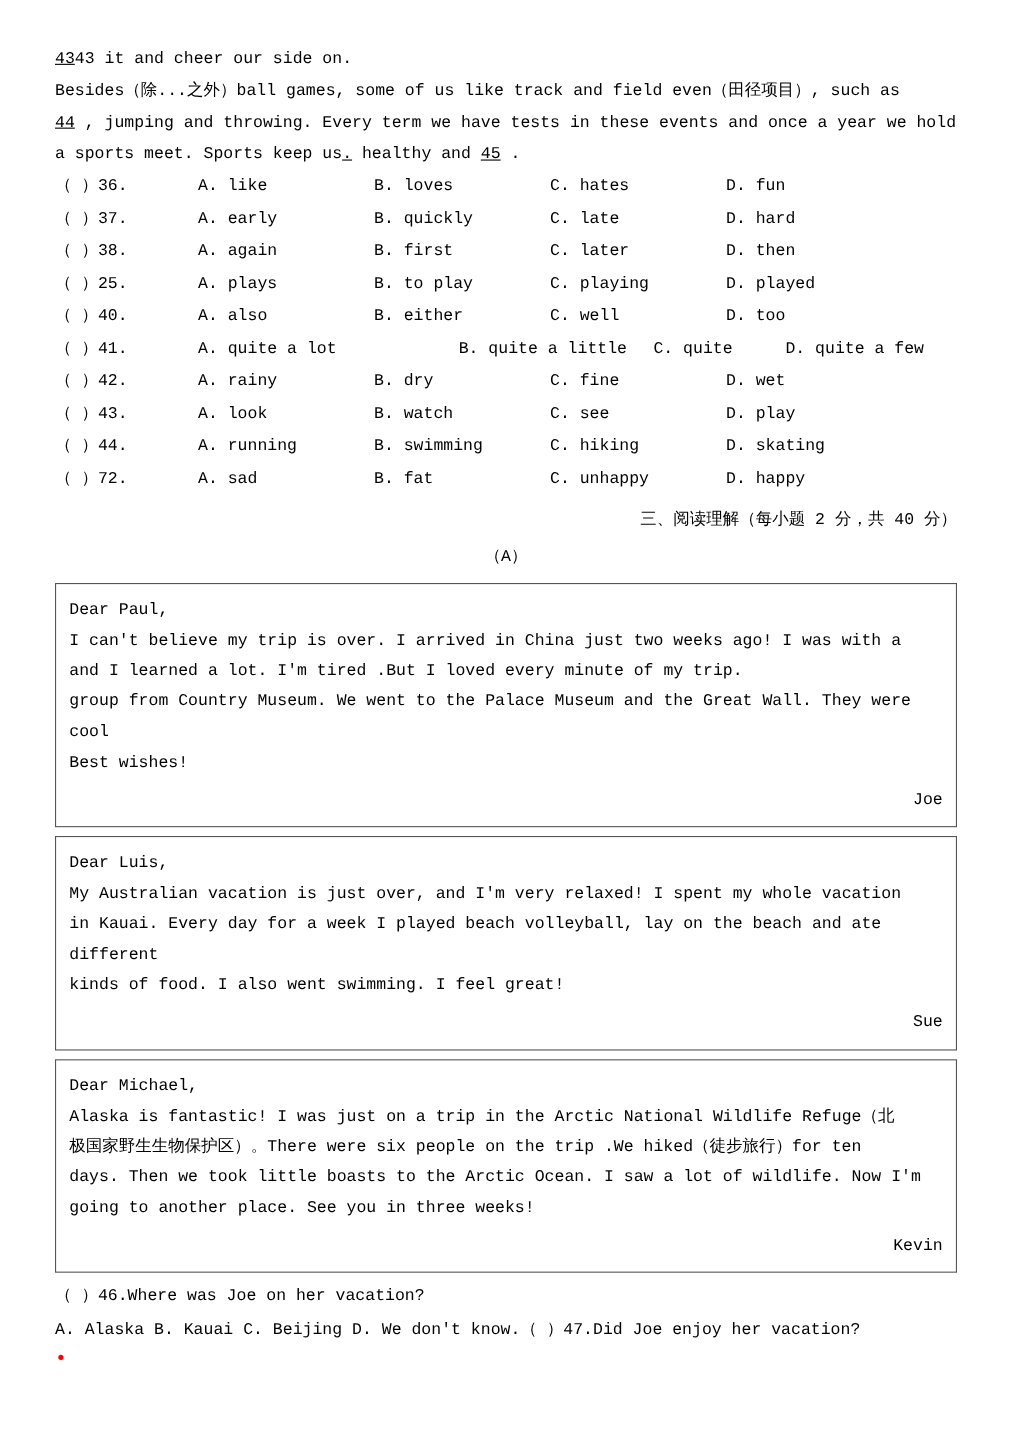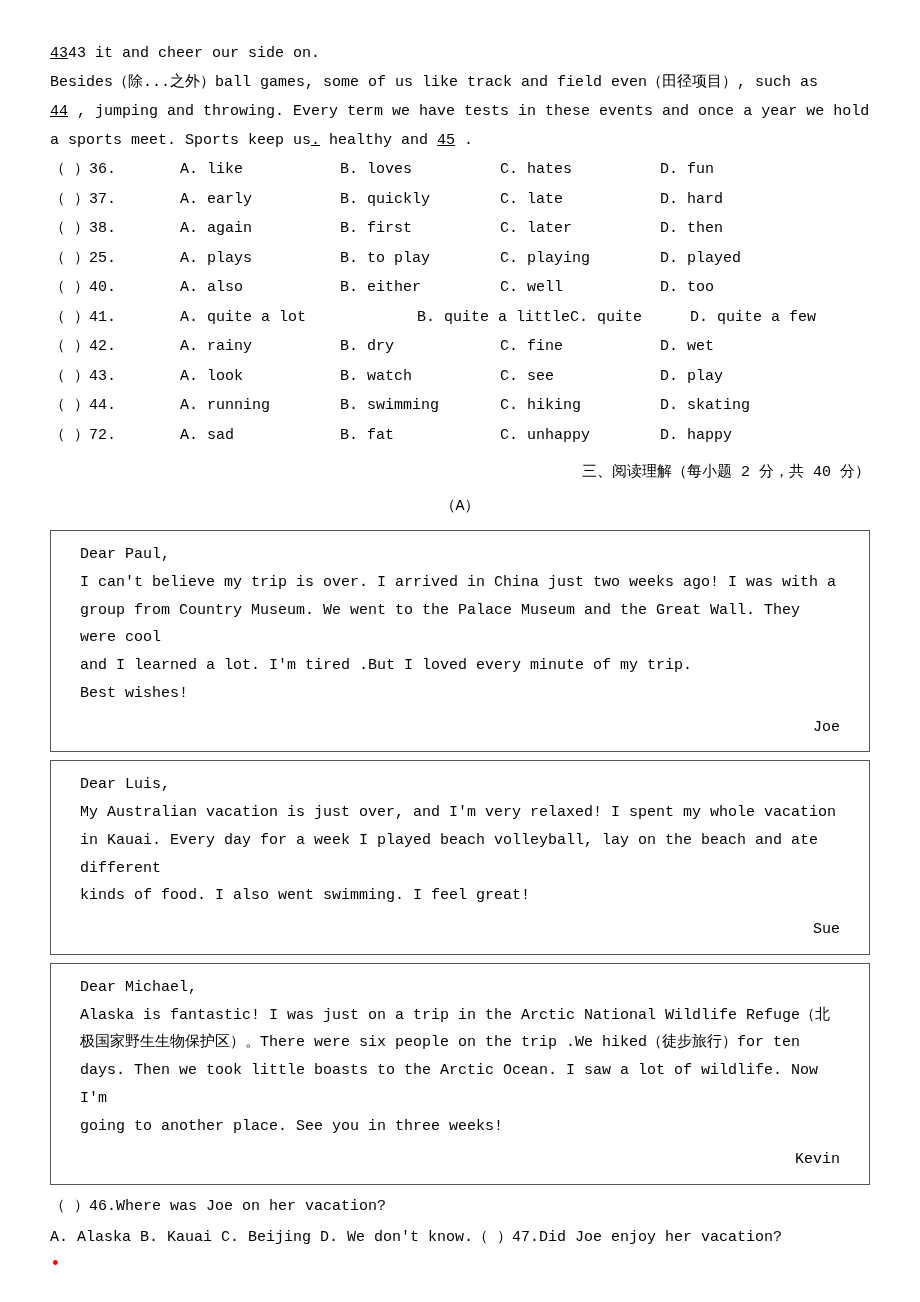--- a/index.html
+++ b/index.html
@@ -47,21 +47,21 @@
       margin: 8px 0 4px 0;
       text-align: right;
       line-height: 2;
     }
     .sub-title {
       text-align: center;
       line-height: 2;
     }
     .letter-box {
       border: 1px solid #555;
-      padding: 10px 29px;
+      padding: 10px 12px;
       margin: 8px 0;
       line-height: 1.85;
       font-family: 'Courier New', Courier, monospace;
       font-size: 15px;
     }
     .letter-signature {
       text-align: right;
       margin-top: 6px;
     }
     .q-row {
@@ -126,21 +126,21 @@
     <span class="choice-opt">A. also</span>
     <span class="choice-opt">B. either</span>
     <span class="choice-opt">C. well</span>
     <span class="choice-opt-last">D. too</span>
   </div>
 
   <div class="choice-row">
     <span class="choice-num">（  ）41.</span>
     <span style="width:200px;flex-shrink:0;">A. quite a lot</span>
     <span style="width:190px;flex-shrink:0;text-align:right;">B. quite a little</span>
-    <span style="width:120px;flex-shrink:0;">C. quite</span>
+    <span style="width:120px;flex-shrink:0;margin-left:24px;">C. quite</span>
     <span class="choice-opt-last">D. quite a few</span>
   </div>
 
   <div class="choice-row">
     <span class="choice-num">（  ）42.</span>
     <span class="choice-opt">A. rainy</span>
     <span class="choice-opt">B. dry</span>
     <span class="choice-opt">C. fine</span>
     <span class="choice-opt-last">D. wet</span>
   </div>
@@ -169,22 +169,22 @@
     <span class="choice-opt-last">D. happy</span>
   </div>
 
   <div class="section-title">三、阅读理解（每小题 2 分，共 40 分）</div>
 
   <div class="sub-title">（A）</div>
 
   <div class="letter-box">
     <div>Dear Paul,</div>
     <div>    I can't believe my trip is over. I arrived in China just two weeks ago! I was with a</div>
+    <div>and I learned a lot. I'm tired .But I loved every minute of my trip.</div>
     <div>group from Country Museum. We went to the Palace Museum and the Great Wall. They were cool</div>
-    <div>and I learned a lot. I'm tired .But I loved every minute of my trip.</div>
     <div>  Best wishes!</div>
     <div class="letter-signature">Joe</div>
   </div>
 
   <div class="letter-box">
     <div>Dear Luis,</div>
     <div>  My Australian vacation is just over, and I'm very relaxed! I spent my whole vacation</div>
     <div>in Kauai. Every day for a week I played beach volleyball, lay on the beach and ate different</div>
     <div>kinds of food. I also went swimming. I feel great!</div>
     <div class="letter-signature">Sue</div>

